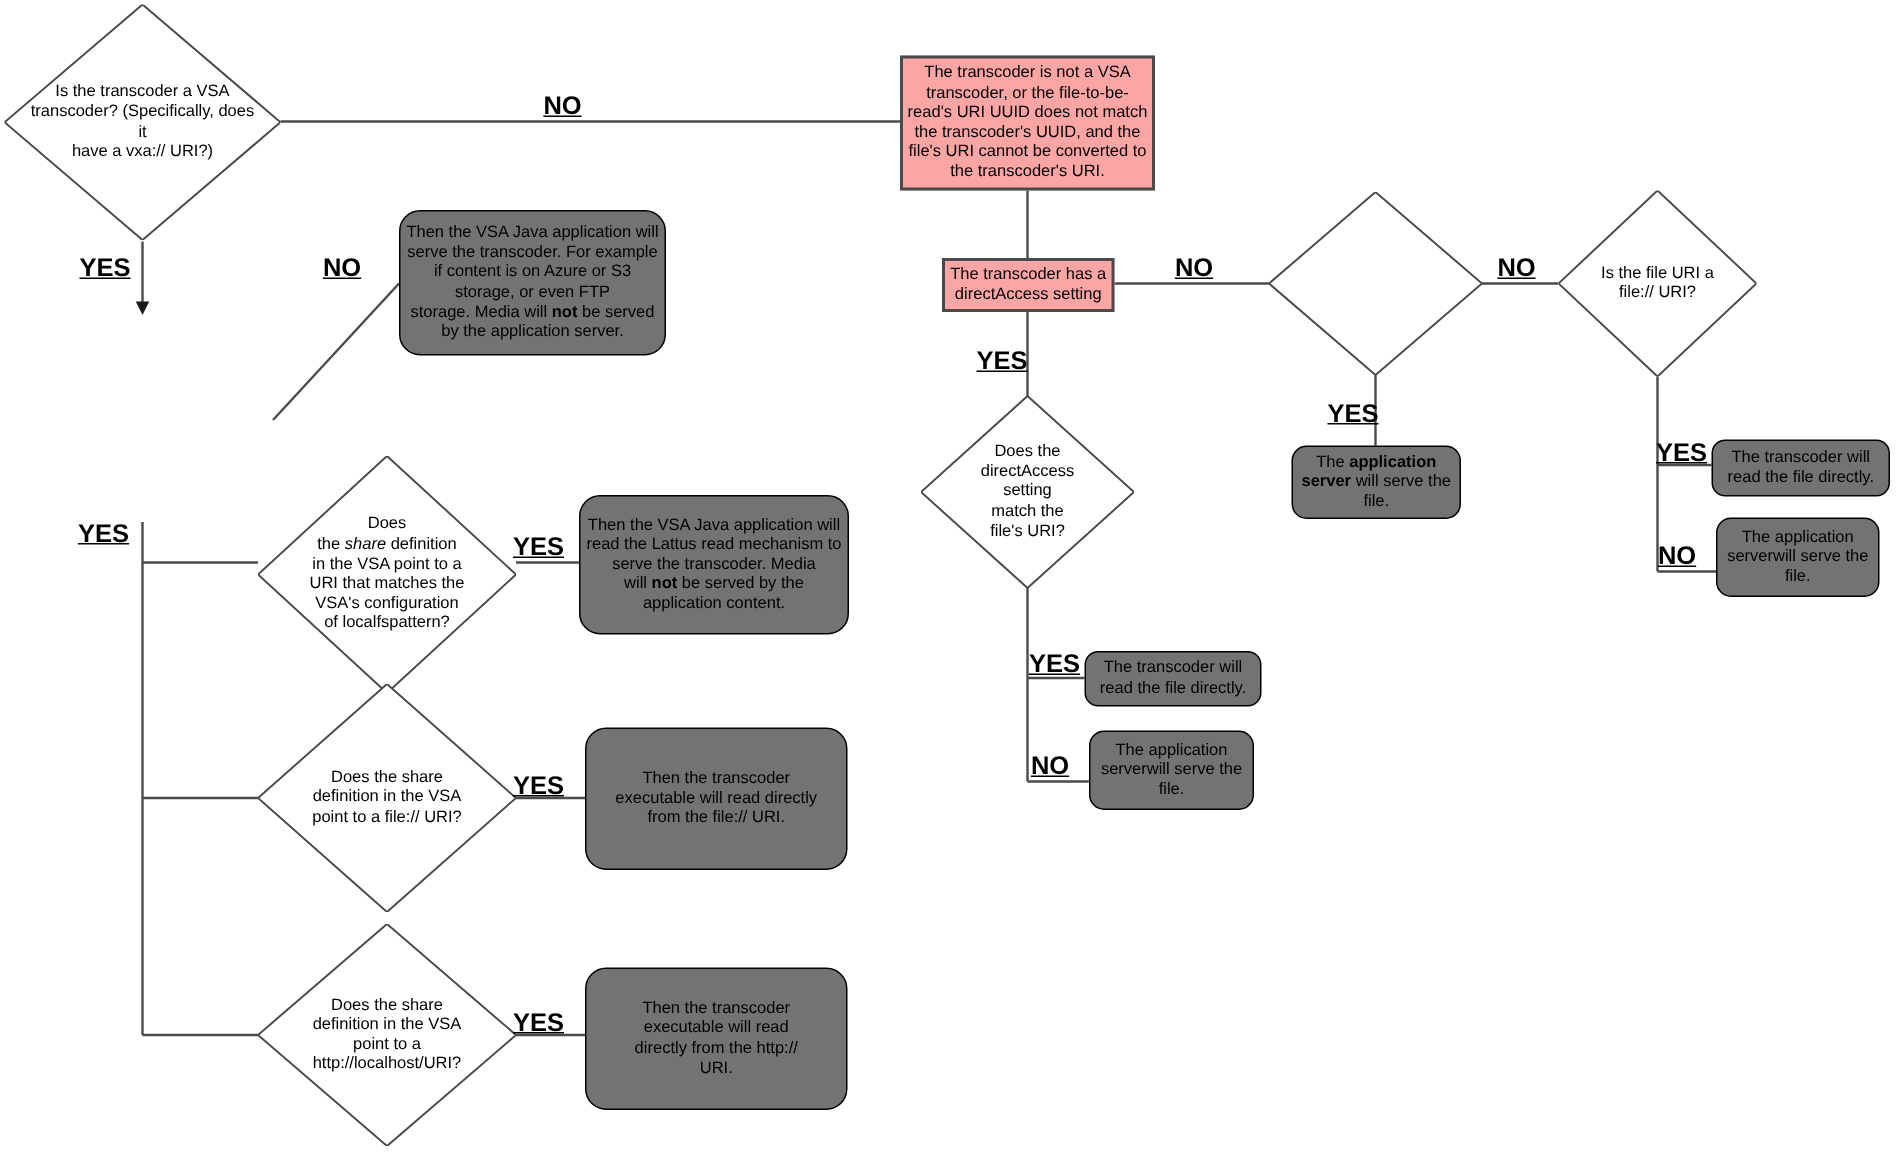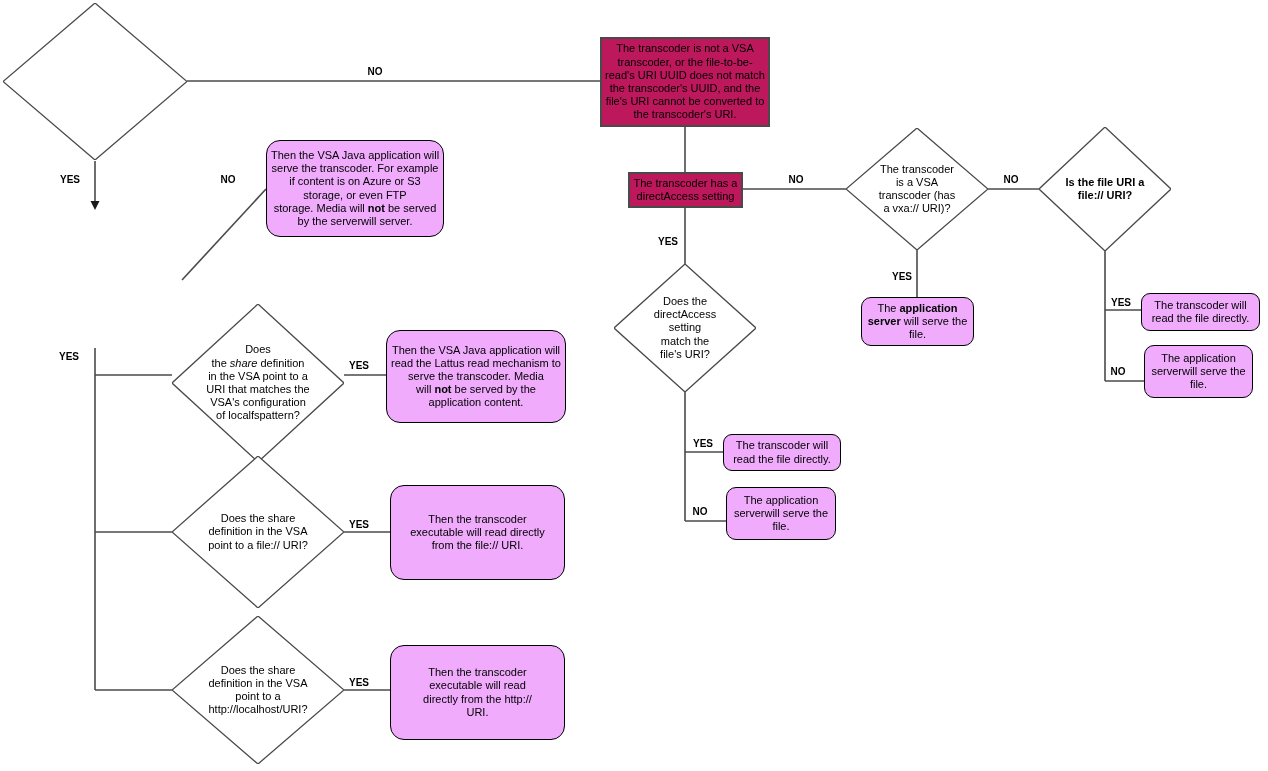--- a/index.html
+++ b/index.html
@@ -18,31 +18,32 @@
     align-items: center;
     justify-content: center;
     text-align: center;
     font-size: 11px;
     line-height: 1.2;
     color: #000;
     box-sizing: border-box;
   }
   .node .shape { position: absolute; left: 0; top: 0; width: 100%; height: 100%; }
   .node .txt { position: relative; z-index: 1; white-space: pre-line; padding: 1px 2px; }
-  .rect-node { background: #be185d; border: 2px solid #4a4a4a; }
-  .round-node { background: #f0abfc; border: 1.6px solid #000; border-radius: 14px; }
+  .rect-node { background: #fca5a5; border: 2px solid #4a4a4a; }
+  .round-node { background: #737373; border: 1.6px solid #000; border-radius: 14px; }
   .diamond-node .txt { max-width: 82%; }
   .lbl {
     position: absolute;
     font-weight: bold;
-    font-size: 10px;
+    font-size: 17px;
     color: #000;
     transform: translate(-50%, -50%);
     white-space: nowrap;
     z-index: 2;
+    text-decoration: underline;
   }
 </style>
 </head>
 <body>
 
 <div class="canvas">
 
   <svg class="connectors" width="1268" height="771" viewBox="0 0 1268 771" fill="none">
     <g stroke="#4a4a4a" stroke-width="1.6">
       <line x1="187" y1="81" x2="600" y2="81"></line>
@@ -67,20 +68,23 @@
       <line x1="685" y1="452" x2="723" y2="452"></line>
       <line x1="685" y1="521" x2="726" y2="521"></line>
     </g>
     <polygon points="90.5,201 99.5,201 95,210" fill="#1a1a1a"></polygon>
   </svg>
 
   <div class="node diamond-node" style="left:3px; top:3px; width:184px; height:157px;">
     <svg class="shape" viewBox="0 0 100 100" preserveAspectRatio="none">
       <polygon points="50,0 100,50 50,100 0,50" fill="#ffffff" stroke="#4a4a4a" stroke-width="1.3" vector-effect="non-scaling-stroke"></polygon>
     </svg>
+    <div class="txt">Is the transcoder a VSA
+transcoder? (Specifically, does it
+have a vxa:// URI?)</div>
   </div>
 
 
   <div class="node diamond-node" style="left:172px; top:304px; width:172px; height:158px;">
     <svg class="shape" viewBox="0 0 100 100" preserveAspectRatio="none">
       <polygon points="50,0 100,50 50,100 0,50" fill="#ffffff" stroke="#4a4a4a" stroke-width="1.3" vector-effect="non-scaling-stroke"></polygon>
     </svg>
     <div class="txt"><span>Does
 the </span><span style="font-style: italic; text-align: center;">share</span><span> definition
 in the VSA point to a
@@ -116,27 +120,23 @@
 directAccess
 setting
 match the
 file's URI?</div>
   </div>
 
   <div class="node diamond-node" style="left:846px; top:128px; width:142px; height:122px;">
     <svg class="shape" viewBox="0 0 100 100" preserveAspectRatio="none">
       <polygon points="50,0 100,50 50,100 0,50" fill="#ffffff" stroke="#4a4a4a" stroke-width="1.3" vector-effect="non-scaling-stroke"></polygon>
     </svg>
-    <div class="txt">The transcoder
-is a VSA
-transcoder (has
-a vxa:// URI)?</div>
-  </div>
-
-  <div class="node diamond-node" style="left:1039px; top:127px; width:132px; height:124px;font-weight:bold;">
+  </div>
+
+  <div class="node diamond-node" style="left:1039px; top:127px; width:132px; height:124px;">
     <svg class="shape" viewBox="0 0 100 100" preserveAspectRatio="none">
       <polygon points="50,0 100,50 50,100 0,50" fill="#ffffff" stroke="#4a4a4a" stroke-width="1.3" vector-effect="non-scaling-stroke"></polygon>
     </svg>
     <div class="txt">Is the file URI a
 file:// URI?</div>
   </div>
 
   <div class="node rect-node" style="left:600px; top:37px; width:170px; height:90px;">
     <div class="txt">The transcoder is not a VSA
 transcoder, or the file-to-be-
@@ -150,21 +150,21 @@
     <div class="txt">The transcoder has a
 directAccess setting</div>
   </div>
 
   <div class="node round-node" style="left:266px; top:140px; width:178px; height:97px;">
     <div class="txt"><span>Then the VSA Java application will
 serve the transcoder. For example
 if content is on Azure or S3
 storage, or even FTP
 storage. Media will </span><span style="font-weight: bold;">not</span><span> be served
-by the serverwill server.</span></div>
+by the application server.</span></div>
   </div>
 
   <div class="node round-node" style="left:386px; top:330px; width:180px; height:93px;">
     <div class="txt"><span>Then the VSA Java application will
 read the Lattus read mechanism to
 serve the transcoder. Media
 will </span><span style="font-weight: bold;">not</span><span> be served by the
 application content.</span></div>
   </div>
 

